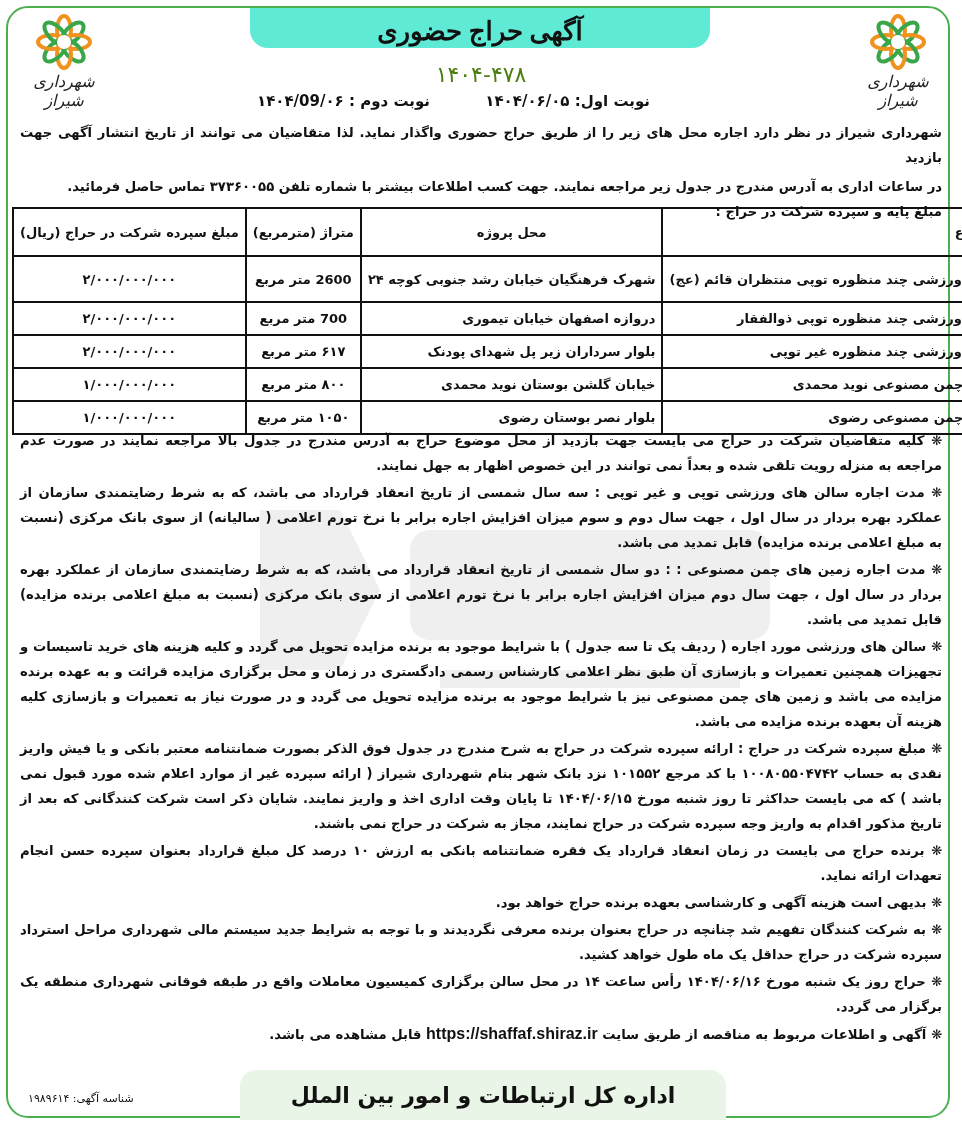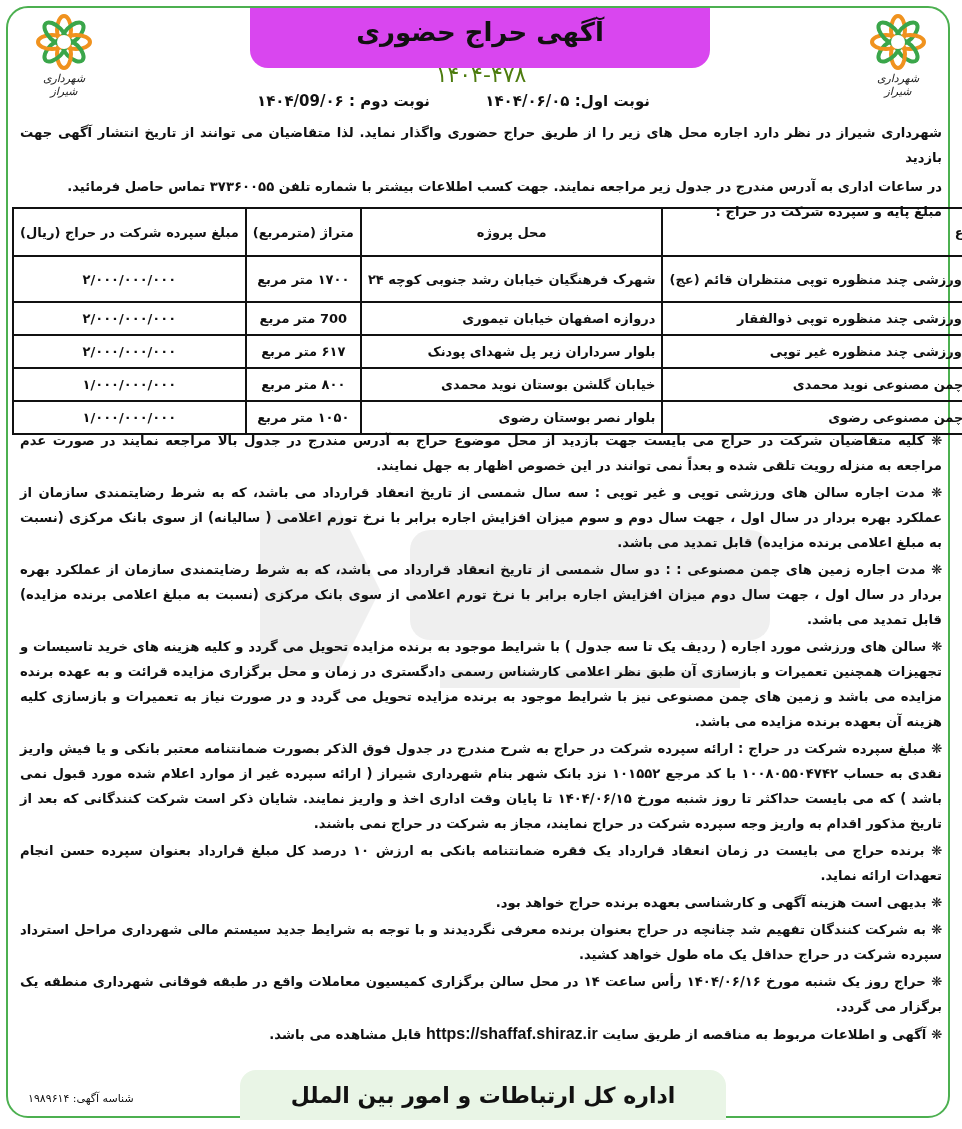--- a/index.html
+++ b/index.html
@@ -4,23 +4,23 @@
 <style>
   html, body { margin: 0; padding: 0; background: #ffffff; }
   body { width: 962px; height: 1129px; position: relative; overflow: hidden;
          font-family: "DejaVu Sans", sans-serif; color: #111; }
   .frame { position: absolute; left: 6px; top: 6px; width: 944px; height: 1112px;
            border: 2px solid #4cb050; border-radius: 22px; box-sizing: border-box; }
   .logo { position: absolute; top: 14px; width: 72px; height: 84px; text-align: center; }
   .logo.left { left: 28px; }
   .logo.right { right: 28px; }
   .logo svg { display: block; margin: 0 auto; }
-  .logo-text { font-family: "DejaVu Serif", serif; font-size: 11px; color: #222; margin-top: 2px; font-style: italic; }
-  .title-box { position: absolute; left: 250px; top: 8px; width: 460px; height: 60px;
-               background: #d946ef; border-radius: 0 0 18px 18px; text-align: center; }
+  .logo-text { font-family: "DejaVu Serif", serif; font-size: 16px; color: #222; margin-top: 2px; font-style: italic; }
+  .title-box { position: absolute; left: 250px; top: 8px; width: 460px; height: 40px;
+               background: #5eead4; border-radius: 0 0 18px 18px; text-align: center; font-family: Liberation Serif, serif; }
   .title { font-size: 26px; font-weight: bold; line-height: 48px; direction: rtl; }
   .ref-no { position: absolute; left: 0; right: 0; top: 62px; text-align: center;
             font-size: 22px; color: #4d7c0f; letter-spacing: 1px; }
   .dates { position: absolute; top: 92px; left: 0; right: 0; height: 24px; direction: rtl; font-size: 15px; font-weight: bold; }
   .date1 { position: absolute; right: 312px; }
   .date2 { position: absolute; right: 532px; }
   .body-text { position: absolute; left: 20px; right: 20px; direction: rtl; text-align: justify;
                font-size: 13.2px; font-weight: bold; line-height: 25px; }
   .intro { top: 120px; }
   .intro p { margin: 0; }
@@ -118,21 +118,21 @@
       <th class="c-loc" style="text-align:center;">محل پروژه</th>
       <th class="c-area">متراژ (مترمربع)</th>
       <th class="c-dep">مبلغ سپرده شرکت در حراج (ریال)</th>
     </tr>
   </thead>
   <tbody>
     <tr class="body-row first">
 
       <td class="c-subj">سالن ورزشی چند منظوره توپی منتظران قائم (عج)</td>
       <td class="c-loc">شهرک فرهنگیان خیابان رشد جنوبی کوچه ۲۴</td>
-      <td class="c-area">۱۷۰۰ متر مربع</td>
+      <td class="c-area">2600 متر مربع</td>
       <td class="c-dep">۲/۰۰۰/۰۰۰/۰۰۰</td>
     </tr>
     <tr class="body-row">
 
       <td class="c-subj">سالن ورزشی چند منظوره توپی ذوالفقار</td>
       <td class="c-loc">دروازه اصفهان خیابان تیموری</td>
       <td class="c-area">700 متر مربع</td>
       <td class="c-dep">۲/۰۰۰/۰۰۰/۰۰۰</td>
     </tr>
     <tr class="body-row">

